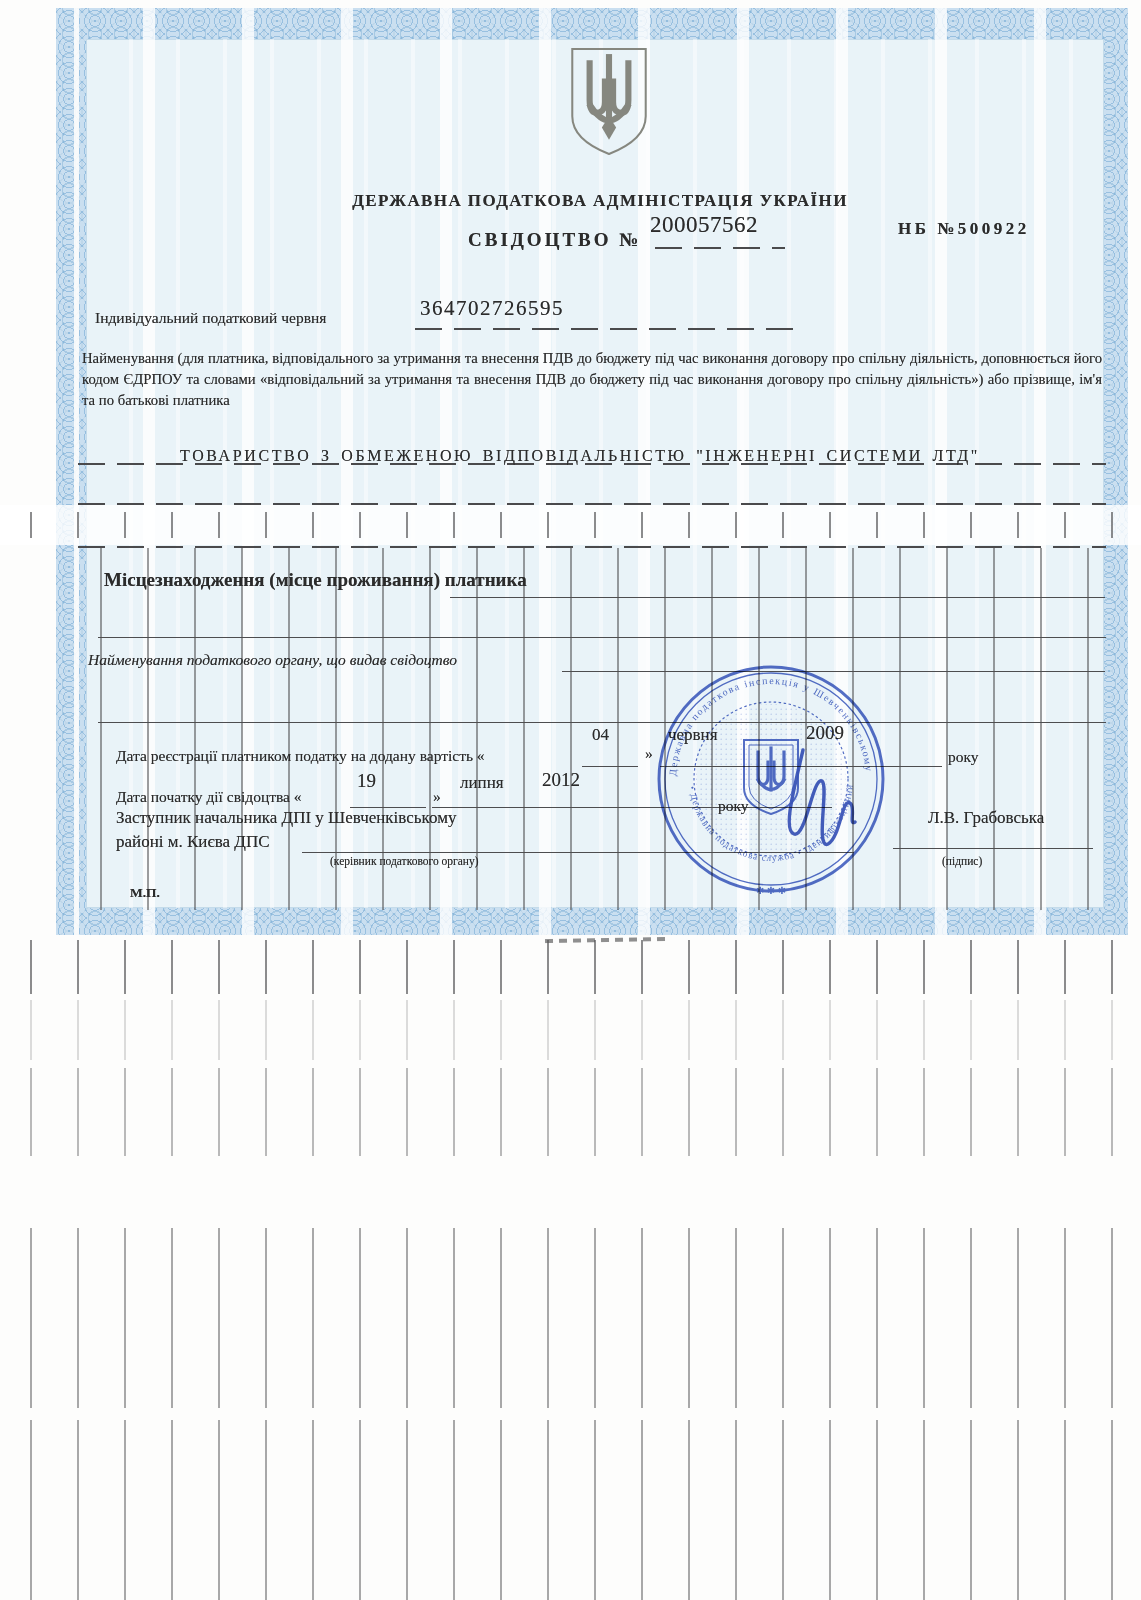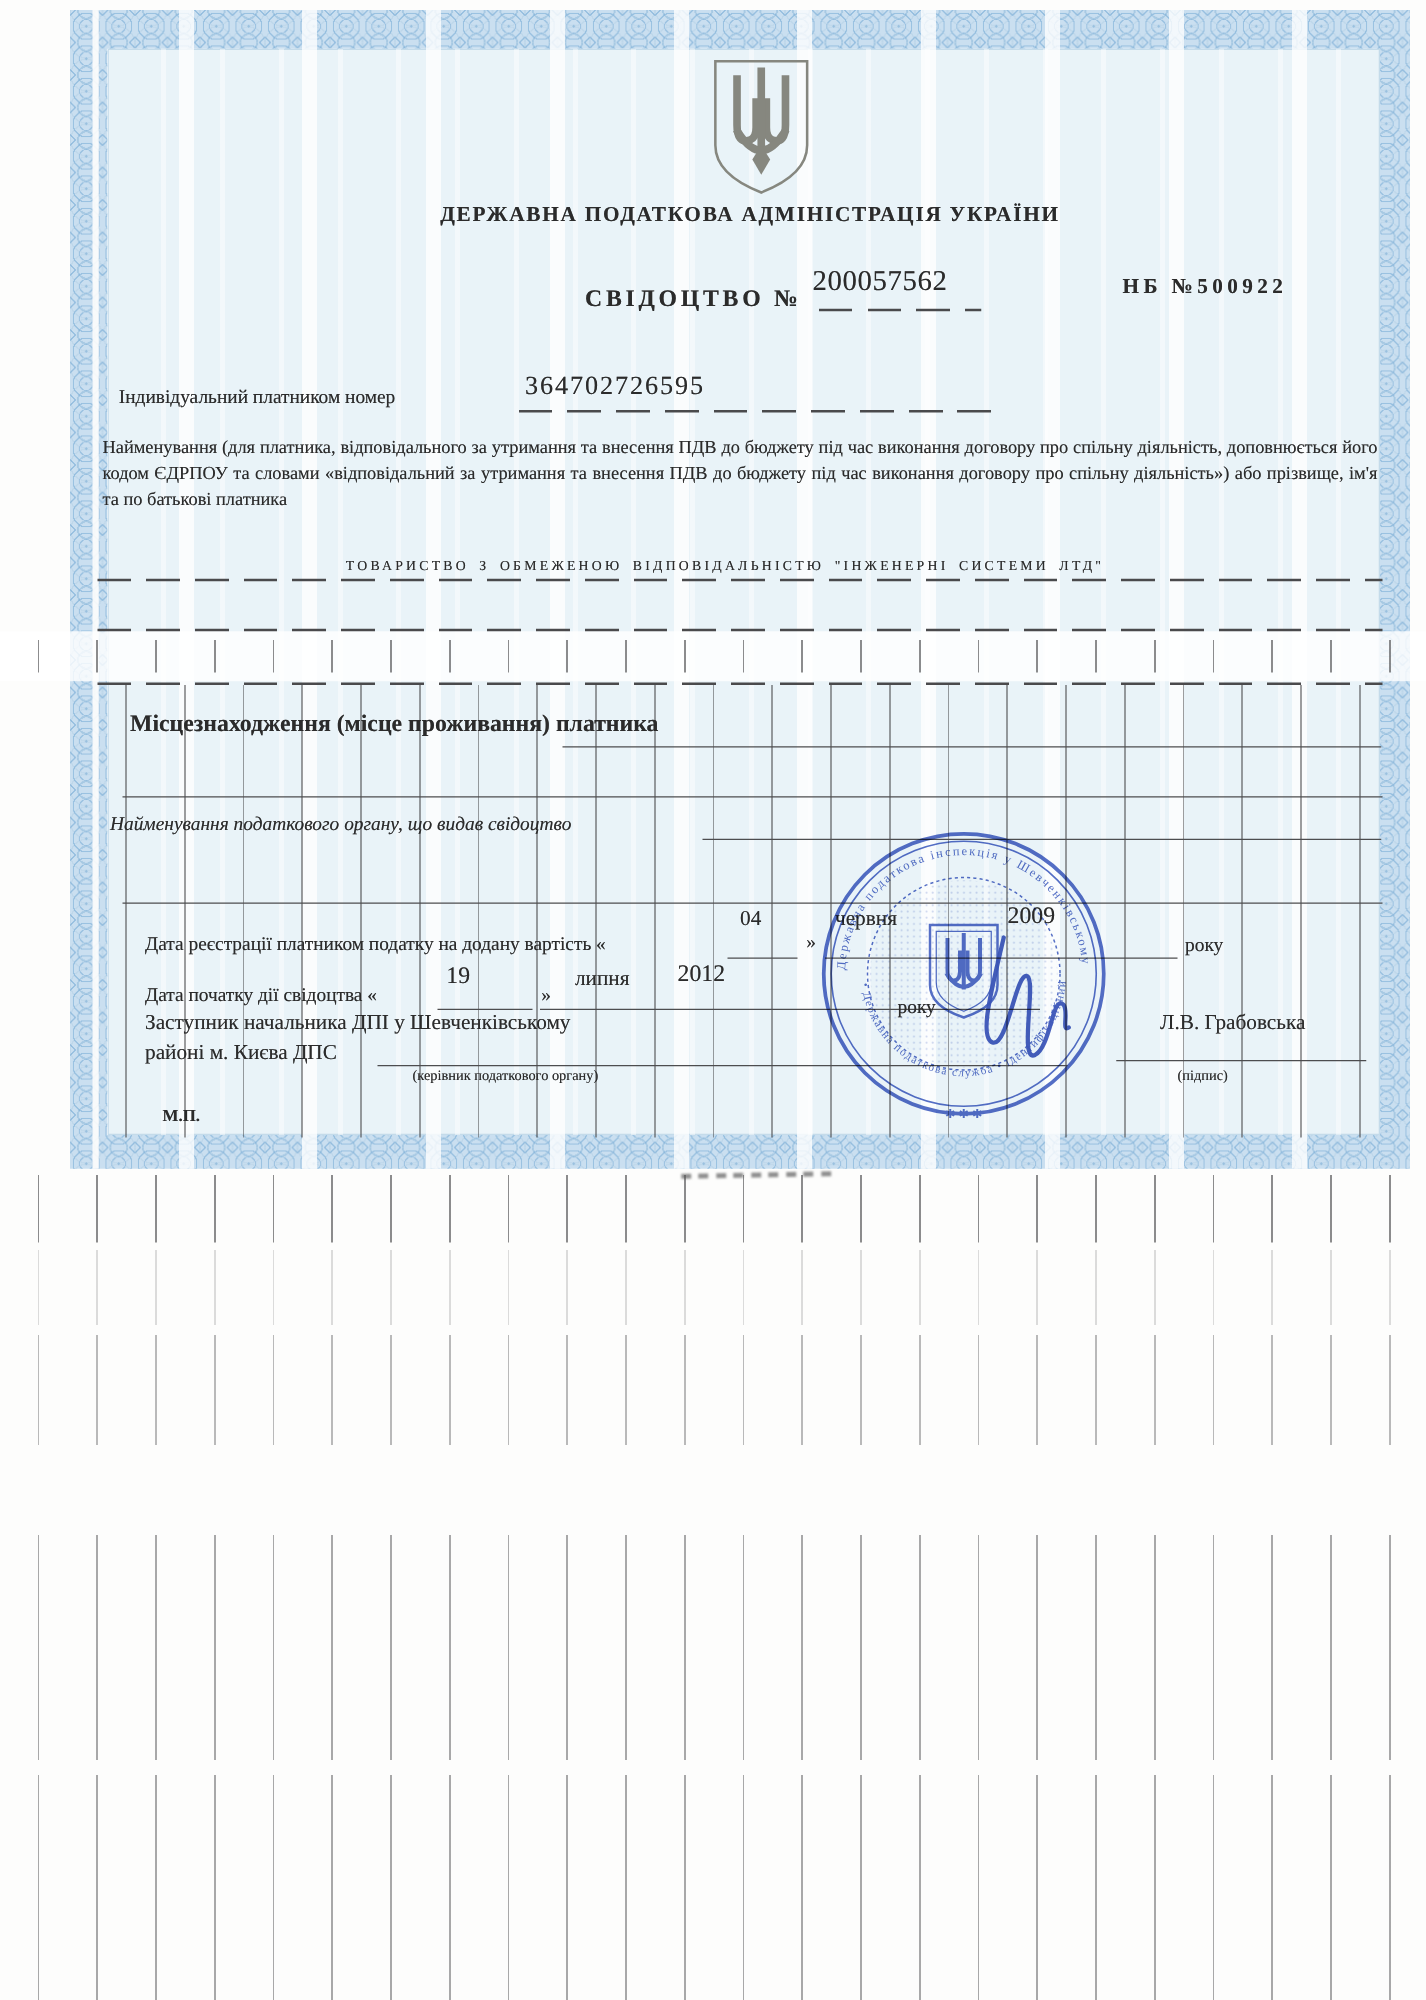--- a/index.html
+++ b/index.html
@@ -59,31 +59,31 @@
   .txt{white-space:nowrap;text-shadow:0 0 .5px rgba(40,40,40,.55);}
   .hline{position:absolute;height:1px;background:#4d4d4f;z-index:4;}
   .dashline{
     position:absolute;height:1.6px;z-index:4;
     background:repeating-linear-gradient(90deg,#4a4a4c 0 27px, rgba(0,0,0,0) 27px 39px);
   }
 
   
   .annex{left:775px;top:52px;width:340px;font-size:14.5px;line-height:19.5px;z-index:4;position:absolute;}
   .annex .b{font-weight:bold;}
-  .authority-title{left:70px;top:162px;width:1060px;text-align:center;font-weight:bold;font-size:17px;letter-spacing:1.4px;}
+  .authority-title{left:70px;top:191px;width:1060px;text-align:center;font-weight:bold;font-size:17px;letter-spacing:1.4px;}
   .cert-label{left:468px;top:229px;font-weight:bold;font-size:19px;letter-spacing:3px;}
   .cert-number{left:650px;top:212px;font-size:23px;letter-spacing:.5px;}
   .series{left:898px;top:219px;font-weight:bold;font-size:17px;letter-spacing:3.5px;}
   .subtitle{left:70px;top:258px;width:1020px;text-align:center;font-weight:bold;font-size:18.5px;letter-spacing:.8px;word-spacing:2px;}
 
   .itn-label{left:95px;top:309px;font-size:15.5px;}
   .itn-value{left:420px;top:296px;font-size:21px;letter-spacing:1.5px;}
 
   .name-note{left:82px;top:348px;width:1020px;font-size:14.7px;line-height:20.8px;text-align:justify;z-index:4;position:absolute;text-shadow:0 0 .5px rgba(40,40,40,.5);}
-  .taxpayer-name{left:90px;top:447px;width:980px;text-align:center;font-size:11px;letter-spacing:2.6px;word-spacing:3px;}
+  .taxpayer-name{left:90px;top:447px;width:980px;text-align:center;font-size:16px;letter-spacing:2.6px;word-spacing:3px;}
 
   .loc-value{left:648px;top:549px;font-size:14.5px;}
   .loc-label{left:104px;top:569px;font-size:19px;font-weight:bold;}
   .org-value{left:586px;top:629px;font-size:17.5px;}
   .org-label{left:88px;top:651px;font-size:15.5px;font-style:italic;}
 
   .regdate-label{left:116px;top:747px;font-size:15.5px;}
   .reg-day{left:592px;top:725px;font-size:17px;}
   .reg-month{left:668px;top:725px;font-size:17px;}
   .reg-year{left:806px;top:722px;font-size:19px;}
@@ -140,21 +140,21 @@
     <path d="M50,70 L57,81 L50,93 L43,81 Z" fill="#86877f"></path>
   </svg>
 
 
   <div class="abs txt authority-title">ДЕРЖАВНА ПОДАТКОВА АДМІНІСТРАЦІЯ УКРАЇНИ</div>
   <div class="abs txt cert-label">СВІДОЦТВО №</div>
   <div class="abs txt cert-number">200057562</div>
   <div class="dashline" style="left:655px;top:247px;width:130px;"></div>
   <div class="abs txt series">НБ №500922</div>
 
-  <div class="abs txt itn-label">Індивідуальний платником номер</div>
+  <div class="abs txt itn-label">Індивідуальний податковий червня</div>
   <div class="abs txt itn-value">364702726595</div>
   <div class="dashline" style="left:415px;top:328px;width:385px;"></div>
 
   <div class="name-note">Найменування (для платника, відповідального за утримання та внесення ПДВ до бюджету під час виконання договору про спільну діяльність, доповнюється його кодом ЄДРПОУ та словами «відповідальний за утримання та внесення ПДВ до бюджету під час виконання договору про спільну діяльність») або прізвище, ім'я та по батькові платника</div>
 
   <div class="dashline" style="left:78px;top:463px;width:1028px;"></div>
   <div class="abs txt taxpayer-name">ТОВАРИСТВО З ОБМЕЖЕНОЮ ВІДПОВІДАЛЬНІСТЮ "ІНЖЕНЕРНІ СИСТЕМИ ЛТД"</div>
   <div class="dashline" style="left:78px;top:503px;width:1028px;"></div>
   <div class="dashline" style="left:78px;top:546px;width:1028px;"></div>
 

